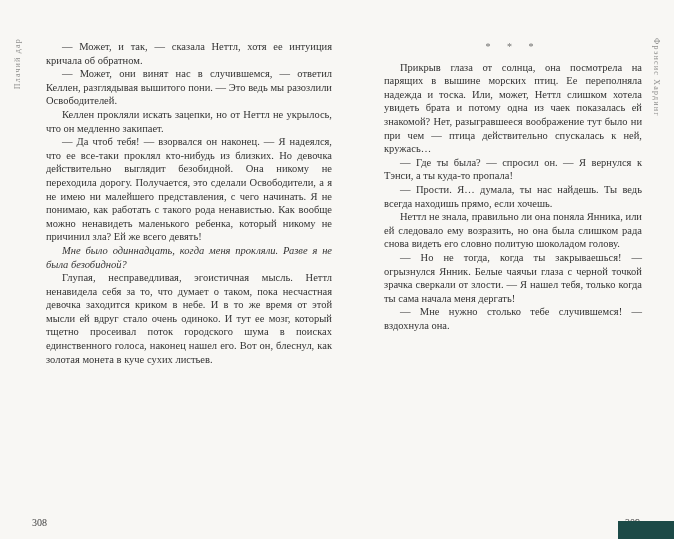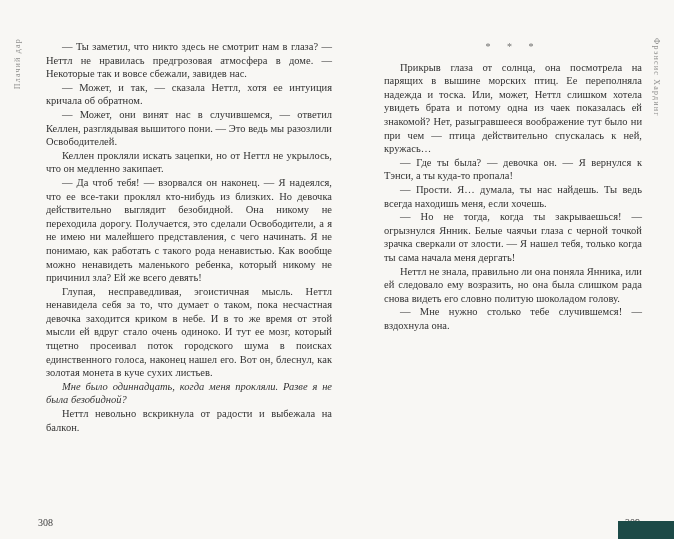--- a/index.html
+++ b/index.html
@@ -52,58 +52,56 @@
     right: 13px;
     top: 38px;
     writing-mode: vertical-rl;
   }
   .pagenum {
     position: absolute;
     bottom: 11px;
     font-size: 10px;
     color: #3c3c3c;
   }
-  .pagenum-left  { left: 38px; }
+  .pagenum-left  { left: 32px; }
   .pagenum-right { right: 34px; }
   .corner-accent {
     position: absolute;
     right: 0;
     bottom: 0;
     width: 56px;
     height: 18px;
     background: #1c4a47;
   }
 </style>
 </head>
 <body>
 
 <div class="screen">
 
   <div class="running-title running-title-left">Плачий дар</div>
 
   <div class="running-title running-title-right">Фрэнсис Хардинг</div>
 
   <div class="page page-left">
-      <p class="para">— Ты заметил, что никто здесь не смотрит нам в глаза? — Неттл не нравилась предгрозовая атмосфера в доме. — Некоторые так и вовсе сбежали, завидев нас.</p>
       <p class="para">— Может, и так, — сказала Неттл, хотя ее интуиция кричала об обратном.</p>
       <p class="para">— Может, они винят нас в случившемся, — ответил Келлен, разглядывая вышитого пони. — Это ведь мы разозлили Освободителей.</p>
       <p class="para">Келлен прокляли искать зацепки, но от Неттл не укрылось, что он медленно закипает.</p>
       <p class="para">— Да чтоб тебя! — взорвался он наконец. — Я надеялся, что ее все-таки проклял кто-нибудь из близких. Но девочка действительно выглядит безобидной. Она никому не переходила дорогу. Получается, это сделали Освободители, а я не имею ни малейшего представления, с чего начинать. Я не понимаю, как работать с такого рода ненавистью. Как вообще можно ненавидеть маленького ребенка, который никому не причинил зла? Ей же всего девять!</p>
+      <p class="para italic">Мне было одиннадцать, когда меня прокляли. Разве я не была безобидной?</p>
       <p class="para">Глупая, несправедливая, эгоистичная мысль. Неттл ненавидела себя за то, что думает о таком, пока несчастная девочка заходится криком в небе. И в то же время от этой мысли ей вдруг стало очень одиноко. И тут ее мозг, который тщетно просеивал поток городского шума в поисках единственного голоса, наконец нашел его. Вот он, блеснул, как золотая монета в куче сухих листьев.</p>
-      <p class="para italic">Мне было одиннадцать, когда меня прокляли. Разве я не была безобидной?</p>
-      <p class="para">Неттл невольно вскрикнула от радости и выбежала на балкон.</p>
     </div>
 
   <div class="page page-right">
       <p class="para separator">* * *</p>
       <p class="para">Прикрыв глаза от солнца, она посмотрела на парящих в вышине морских птиц. Ее переполняла надежда и тоска. Или, может, Неттл слишком хотела увидеть брата и потому одна из чаек показалась ей знакомой? Нет, разыгравшееся воображение тут было ни при чем — птица действительно спускалась к ней, кружась…</p>
-      <p class="para">— Где ты была? — девочка он. — Я вернулся к Тэнси, а ты куда-то пропала!</p>
-      <p class="para">— Прости. Я… думала, ты нас найдешь. Ты ведь всегда находишь меня, если хочешь.</p>
+      <p class="para">— Где ты была? — спросил он. — Я вернулся к Тэнси, а ты куда-то пропала!</p>
+      <p class="para">— Прости. Я… думала, ты нас найдешь. Ты ведь всегда находишь прямо, если хочешь.</p>
+      <p class="para">Неттл не знала, правильно ли она поняла Янника, или ей следовало ему возразить, но она была слишком рада снова видеть его словно политую шоколадом голову.</p>
       <p class="para">— Но не тогда, когда ты закрываешься! — огрызнулся Янник. Белые чаячьи глаза с черной точкой зрачка сверкали от злости. — Я нашел тебя, только когда ты сама начала меня дергать!</p>
-      <p class="para">Неттл не знала, правильно ли она поняла Янника, или ей следовало ему возразить, но она была слишком рада снова видеть его словно политую шоколадом голову.</p>
       <p class="para">— Мне нужно столько тебе случившемся! — вздохнула она.</p>
     </div>
 
   <div class="pagenum pagenum-left">308</div>
 
   <div class="pagenum pagenum-right">309</div>
 
   <div class="corner-accent" style="background: rgb(28, 74, 71);"></div>
 
 </div>

